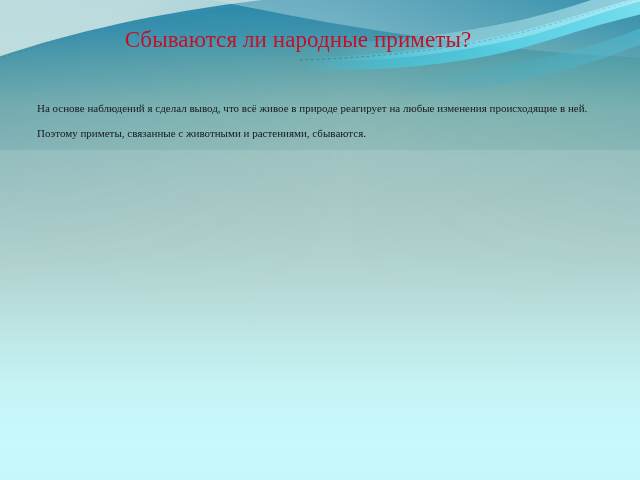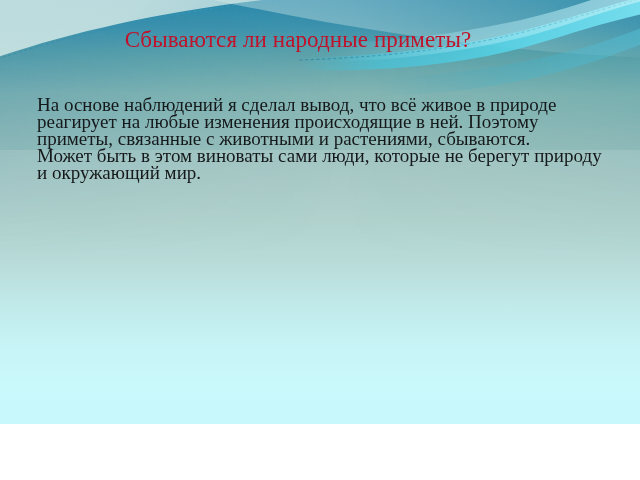--- a/index.html
+++ b/index.html
@@ -3,21 +3,21 @@
 <meta charset="utf-8">
 <style>
   html, body {
     margin: 0;
     padding: 0;
     background: #ffffff;
   }
   #slide {
     position: relative;
     width: 640px;
-    height: 424px;
+    height: 480px;
     overflow: hidden;
     font-family: "Liberation Serif", "DejaVu Serif", serif;
     
     background:
       linear-gradient(180deg,
         #2b88aa 0%,
         #3c92ad 6%,
         #5ea3ab 13%,
         #83b5b3 22%,
         #93bcb9 32%,
@@ -64,22 +64,22 @@
     line-height: 1.12;
     letter-spacing: 0.1px;
     white-space: nowrap;
   }
   .body-block {
     position: absolute;
     left: 37px;
     top: 96px;
     width: 568px;
     color: #16191b;
-    font-size: 19px;
-    line-height: 17px;
+    font-size: 11px;
+    line-height: 25px;
   }
   .para {
     margin: 0;
   }
   .para.justify {
     text-align: justify;
     text-align-last: left;
   }
 </style>
 </head>
@@ -145,17 +145,16 @@
 
     <rect x="0" y="150" width="640" height="330" fill="url(#fadeBottom)" opacity="0.12"></rect>
   </svg>
 
   <div id="content">
 
     <div class="slide-title">Сбываются ли народные приметы?</div>
 
     <div class="body-block">
       <p class="para">На основе наблюдений я сделал вывод, что всё живое в природе реагирует на любые изменения происходящие в ней. Поэтому приметы, связанные с животными и растениями, сбываются.</p>
-      <p class="para">Может быть в этом виноваты сами люди, которые не берегут природу и окружающий мир.</p>
     </div>
 
   </div>
 </div>
 
 </body></html>

